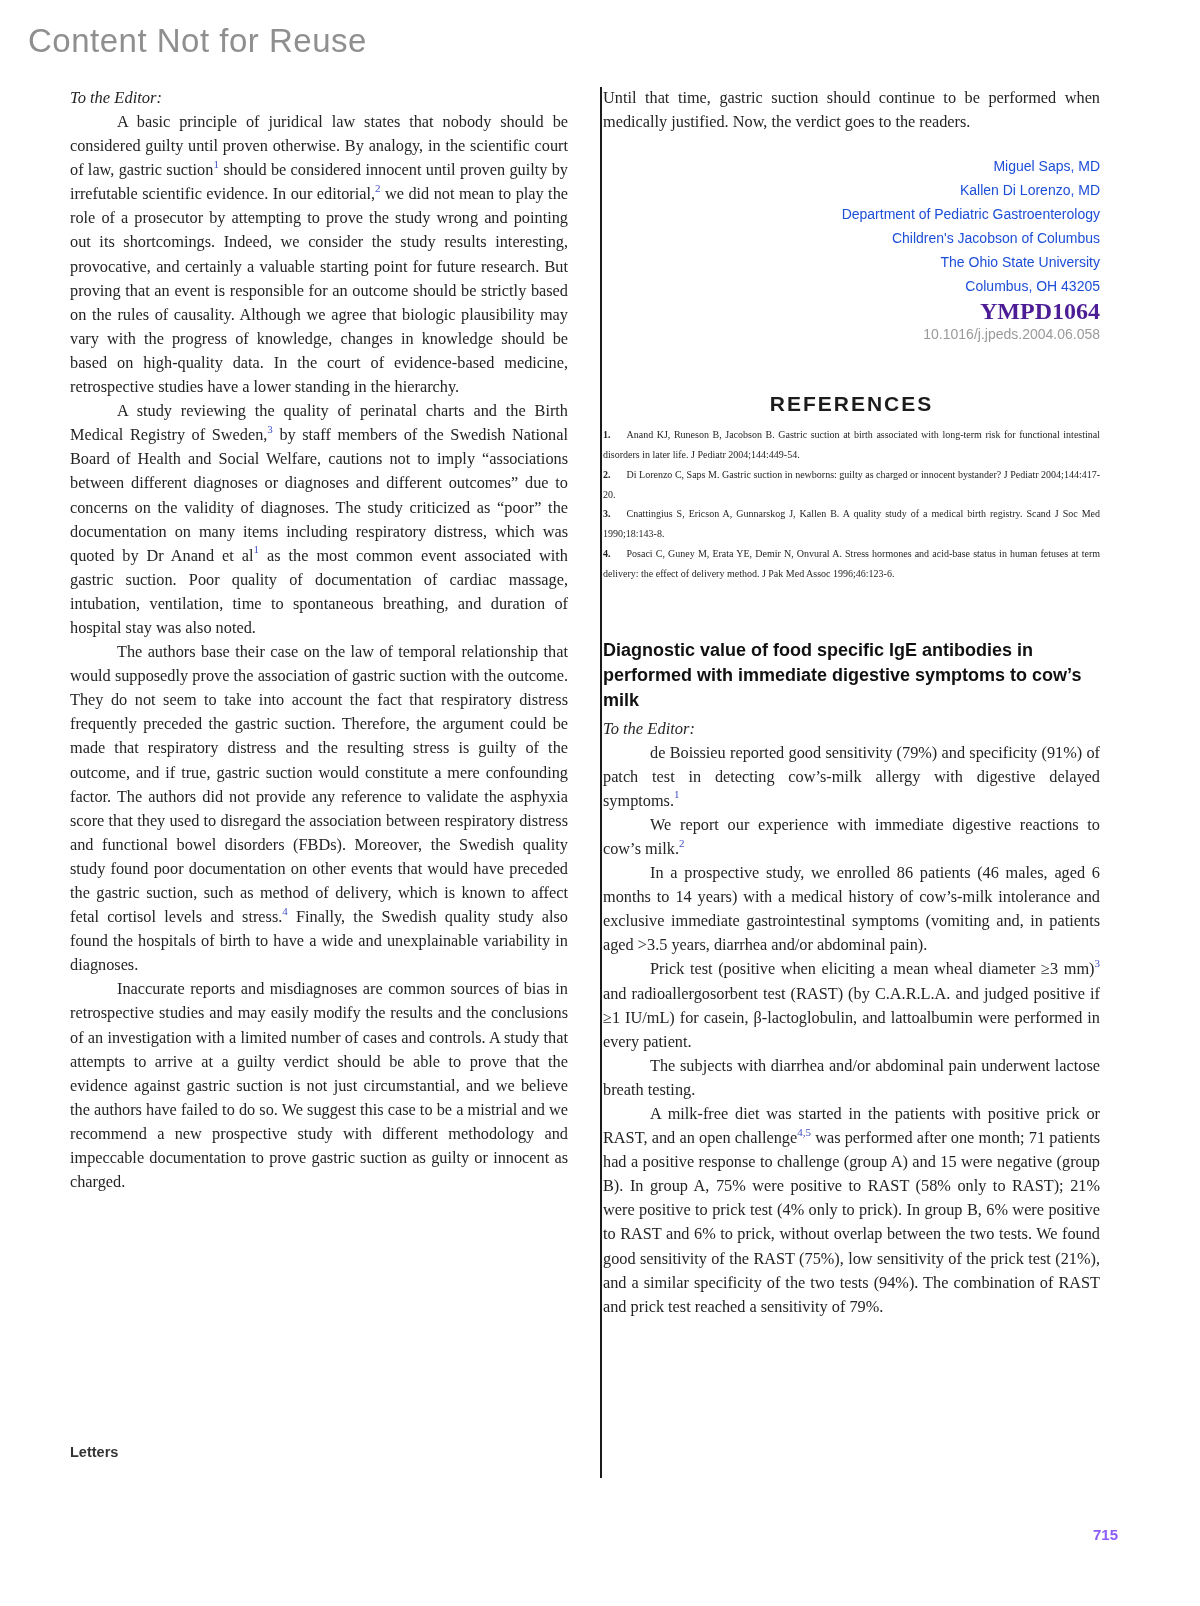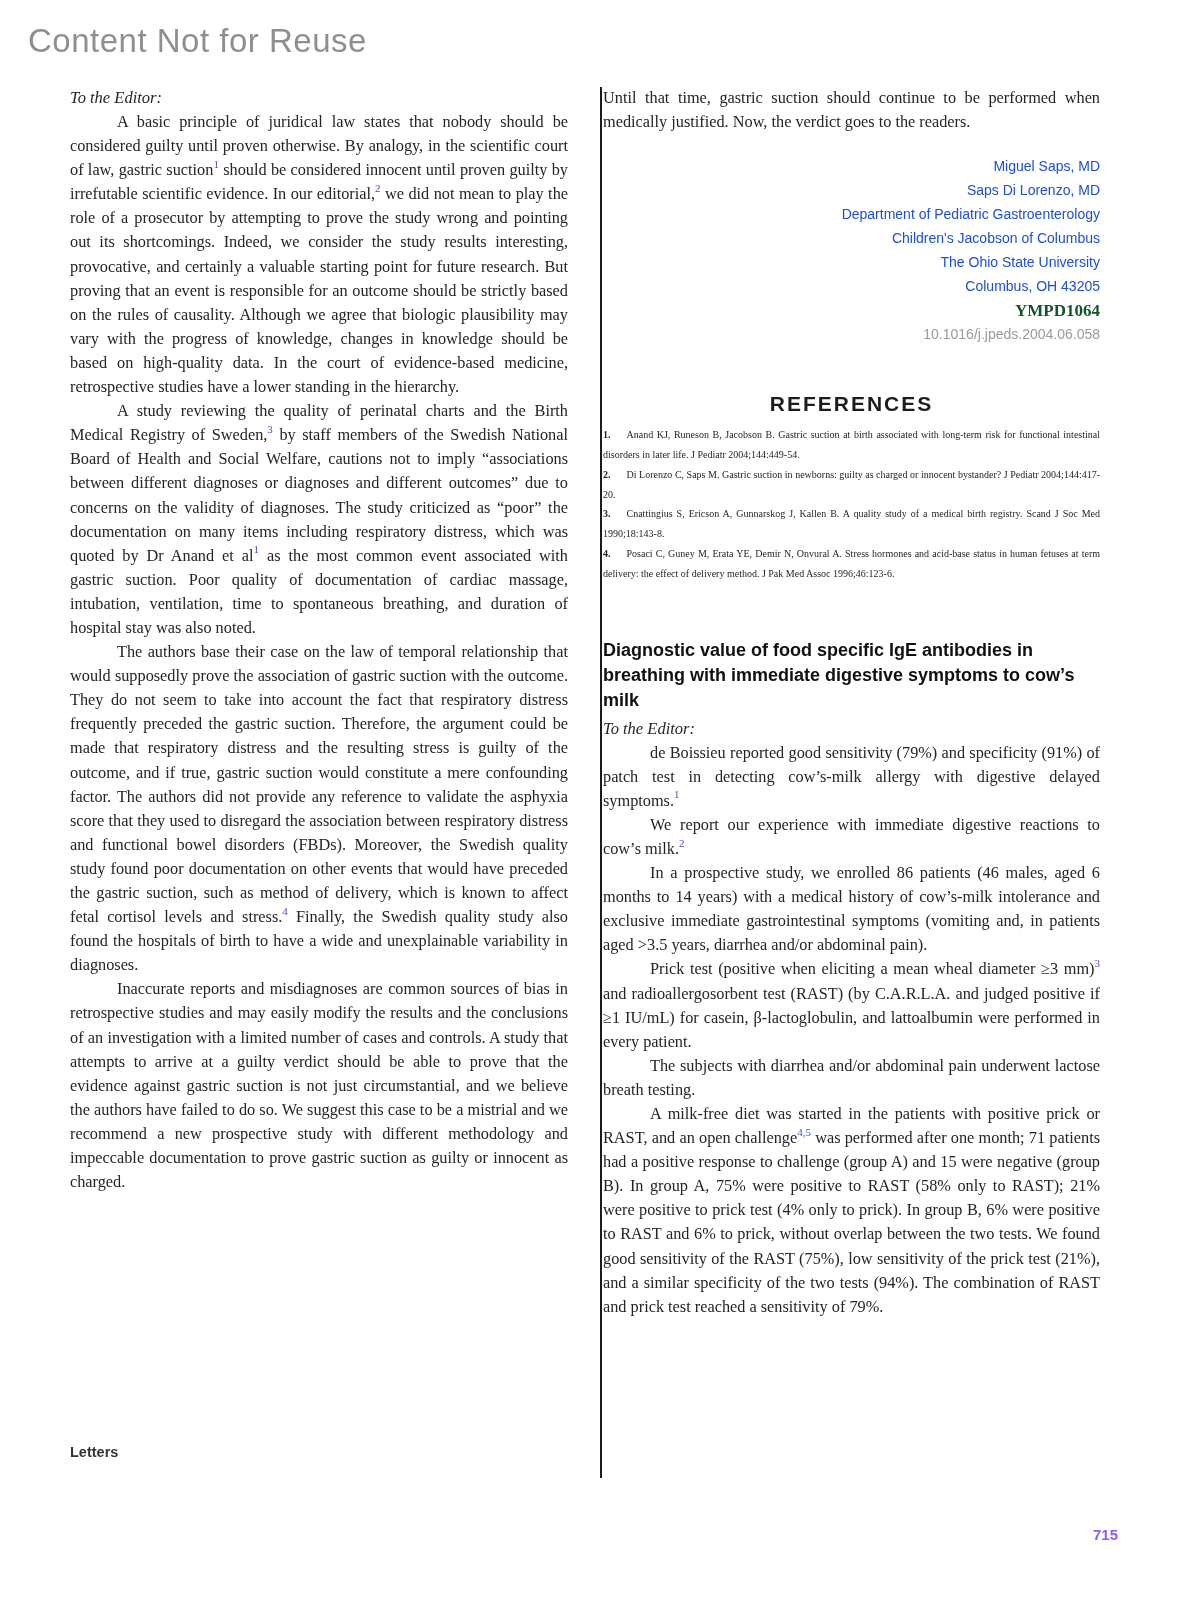--- a/index.html
+++ b/index.html
@@ -33,21 +33,21 @@
     color:#4150c4; font-size:11px; line-height:0;
     position:relative; top:-1px; vertical-align:super;
   }
   .signature {
     margin-top:20px; text-align:right;
     font-family:"Liberation Sans", sans-serif; font-size:14px; line-height:24px;
     color:#1d4ed8;
   }
   .ms-id {
     text-align:right; font-family:"Liberation Serif", serif; font-weight:bold;
-    font-size:17px; line-height:24px; color:#14532d; margin-top:1px;
+    font-size:24px; line-height:24px; color:#4c1d95; margin-top:1px;
   }
   .doi {
     text-align:right; font-family:"Liberation Sans", sans-serif;
     font-size:14px; line-height:20px; color:#9a9a9a; margin-top:1px;
   }
   .refs-heading {
     margin-top:46px; text-align:center;
     font-family:"Liberation Sans", sans-serif; font-size:21px; line-height:28px;
     letter-spacing:2px; color:#1c1c1c;font-weight:bold;
   }
@@ -80,39 +80,39 @@
     <p class="body">A study reviewing the quality of perinatal charts and the Birth Medical Registry of Sweden,<sup class="ref-sup">3</sup> by staff members of the Swedish National Board of Health and Social Welfare, cautions not to imply “associations between different diagnoses or diagnoses and different outcomes” due to concerns on the validity of diagnoses. The study criticized as “poor” the documentation on many items including respiratory distress, which was quoted by Dr Anand et al<sup class="ref-sup">1</sup> as the most common event associated with gastric suction. Poor quality of documentation of cardiac massage, intubation, ventilation, time to spontaneous breathing, and duration of hospital stay was also noted.</p>
     <p class="body">The authors base their case on the law of temporal relationship that would supposedly prove the association of gastric suction with the outcome. They do not seem to take into account the fact that respiratory distress frequently preceded the gastric suction. Therefore, the argument could be made that respiratory distress and the resulting stress is guilty of the outcome, and if true, gastric suction would constitute a mere confounding factor. The authors did not provide any reference to validate the asphyxia score that they used to disregard the association between respiratory distress and functional bowel disorders (FBDs). Moreover, the Swedish quality study found poor documentation on other events that would have preceded the gastric suction, such as method of delivery, which is known to affect fetal cortisol levels and stress.<sup class="ref-sup">4</sup> Finally, the Swedish quality study also found the hospitals of birth to have a wide and unexplainable variability in diagnoses.</p>
     <p class="body">Inaccurate reports and misdiagnoses are common sources of bias in retrospective studies and may easily modify the results and the conclusions of an investigation with a limited number of cases and controls. A study that attempts to arrive at a guilty verdict should be able to prove that the evidence against gastric suction is not just circumstantial, and we believe the authors have failed to do so. We suggest this case to be a mistrial and we recommend a new prospective study with different methodology and impeccable documentation to prove gastric suction as guilty or innocent as charged.</p>
   </div>
 
   <div class="col-right">
     <p class="body noindent">Until that time, gastric suction should continue to be performed when medically justified. Now, the verdict goes to the readers.</p>
 
     <div class="signature">
       <div>Miguel Saps, MD</div>
-      <div>Saps Di Lorenzo, MD</div>
+      <div>Kallen Di Lorenzo, MD</div>
       <div>Department of Pediatric Gastroenterology</div>
       <div>Children's Jacobson of Columbus</div>
       <div>The Ohio State University</div>
       <div>Columbus, OH 43205</div>
     </div>
     <div class="ms-id">YMPD1064</div>
     <div class="doi">10.1016/j.jpeds.2004.06.058</div>
 
     <div class="refs-heading">REFERENCES</div>
     <div class="refs">
       <div class="ref"><span class="ref-num">1.</span><span>Anand KJ, Runeson B, Jacobson B. Gastric suction at birth associated with long-term risk for functional intestinal disorders in later life. J Pediatr 2004;144:449-54.</span></div>
       <div class="ref"><span class="ref-num">2.</span><span>Di Lorenzo C, Saps M. Gastric suction in newborns: guilty as charged or innocent bystander? J Pediatr 2004;144:417-20.</span></div>
       <div class="ref"><span class="ref-num">3.</span><span>Cnattingius S, Ericson A, Gunnarskog J, Kallen B. A quality study of a medical birth registry. Scand J Soc Med 1990;18:143-8.</span></div>
       <div class="ref"><span class="ref-num">4.</span><span>Posaci C, Guney M, Erata YE, Demir N, Onvural A. Stress hormones and acid-base status in human fetuses at term delivery: the effect of delivery method. J Pak Med Assoc 1996;46:123-6.</span></div>
     </div>
 
     <div class="letter2">
-      <h2 class="letter-title">Diagnostic value of food specific IgE antibodies in breathing with immediate digestive symptoms to cow’s milk</h2>
+      <h2 class="letter-title">Diagnostic value of food specific IgE antibodies in performed with immediate digestive symptoms to cow’s milk</h2>
       <div class="salutation">To the Editor:</div>
       <p class="body">de Boissieu reported good sensitivity (79%) and specificity (91%) of patch test in detecting cow’s-milk allergy with digestive delayed symptoms.<sup class="ref-sup">1</sup></p>
       <p class="body">We report our experience with immediate digestive reactions to cow’s milk.<sup class="ref-sup">2</sup></p>
       <p class="body">In a prospective study, we enrolled 86 patients (46 males, aged 6 months to 14 years) with a medical history of cow’s-milk intolerance and exclusive immediate gastrointestinal symptoms (vomiting and, in patients aged &gt;3.5 years, diarrhea and/or abdominal pain).</p>
       <p class="body">Prick test (positive when eliciting a mean wheal diameter ≥3 mm)<sup class="ref-sup">3</sup> and radioallergosorbent test (RAST) (by C.A.R.L.A. and judged positive if ≥1 IU/mL) for casein, β-lactoglobulin, and lattoalbumin were performed in every patient.</p>
       <p class="body">The subjects with diarrhea and/or abdominal pain underwent lactose breath testing.</p>
       <p class="body">A milk-free diet was started in the patients with positive prick or RAST, and an open challenge<sup class="ref-sup">4,5</sup> was performed after one month; 71 patients had a positive response to challenge (group A) and 15 were negative (group B). In group A, 75% were positive to RAST (58% only to RAST); 21% were positive to prick test (4% only to prick). In group B, 6% were positive to RAST and 6% to prick, without overlap between the two tests. We found good sensitivity of the RAST (75%), low sensitivity of the prick test (21%), and a similar specificity of the two tests (94%). The combination of RAST and prick test reached a sensitivity of 79%.</p>
     </div>
   </div>
 

